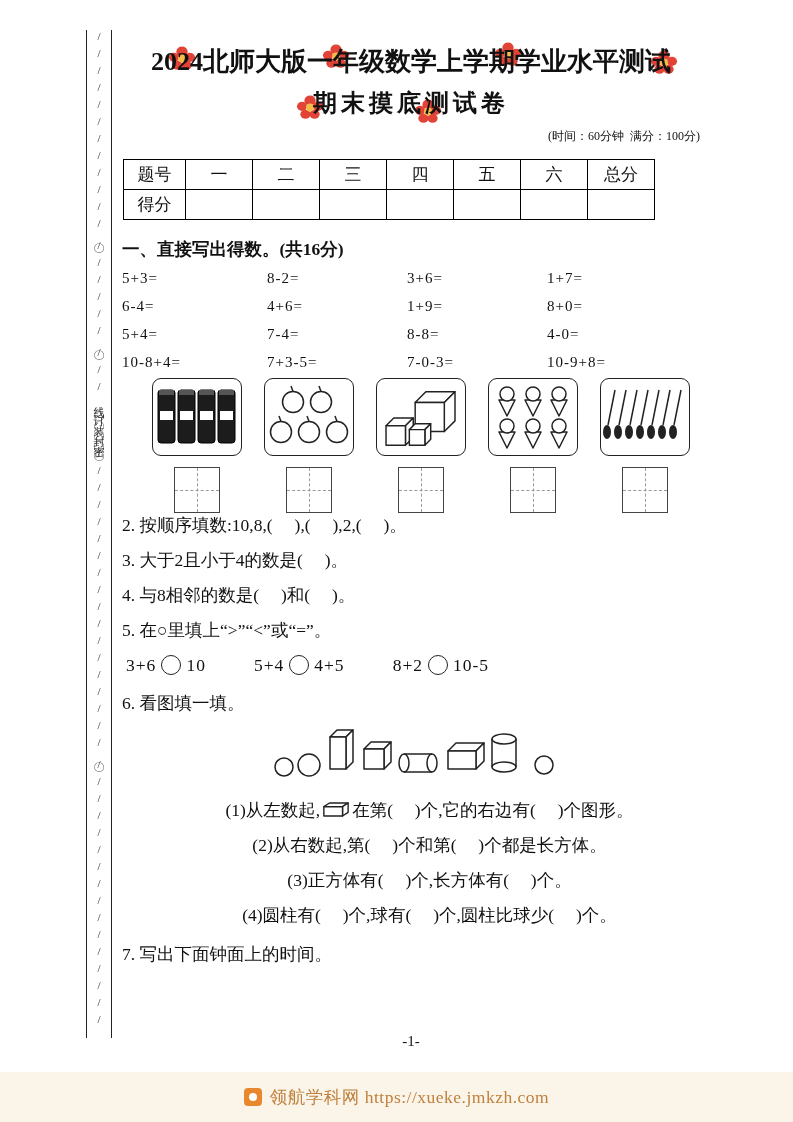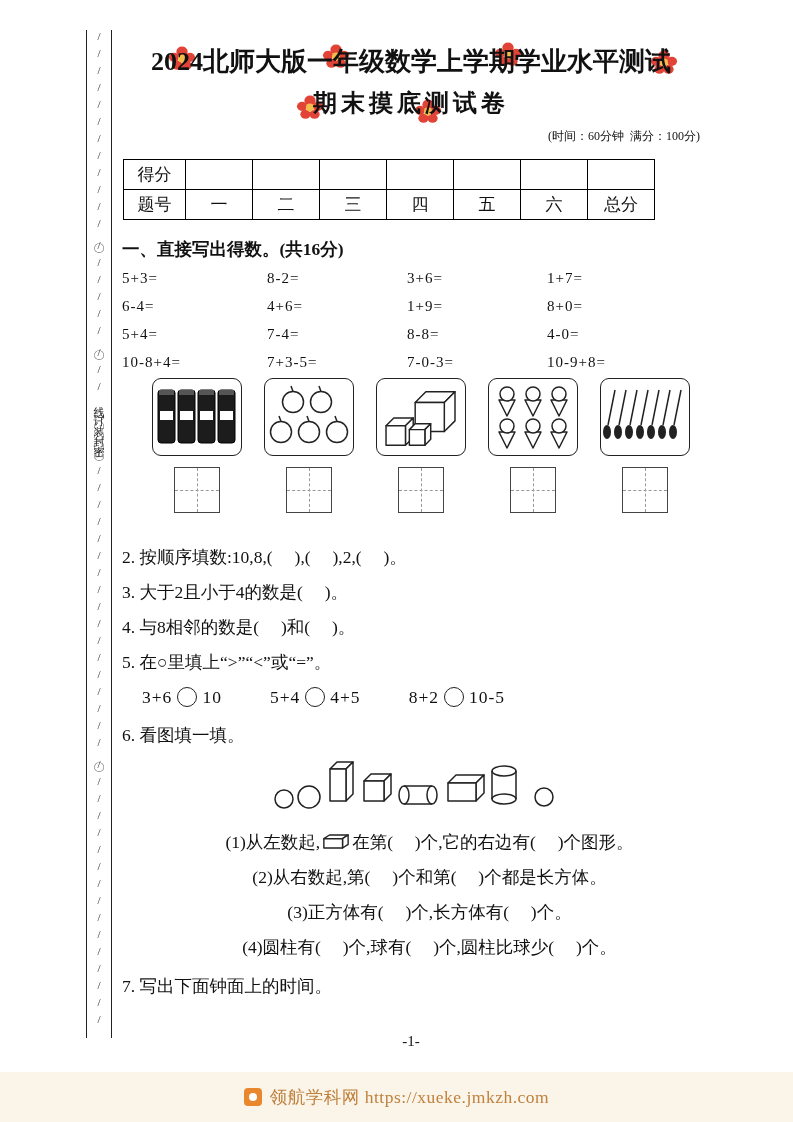--- a/index.html
+++ b/index.html
@@ -38,21 +38,21 @@
   .pic-box { width:90px; height:78px; border:1.6px solid #222; border-radius:9px;
              display:flex; align-items:center; justify-content:center; background:#fff; }
 
   .tian-row { display:grid; grid-template-columns:repeat(5,90px); column-gap:22px;
               margin-top:11px; margin-left:30px; }
   .tian-cell { display:flex; justify-content:center; }
   .tian { position:relative; width:46px; height:46px; border:1.5px solid #444; background:#fff; }
   .tian::before { content:""; position:absolute; left:0; right:0; top:50%; border-top:1px dashed #999; }
   .tian::after  { content:""; position:absolute; top:0; bottom:0; left:50%; border-left:1px dashed #999; }
 
-  .q5-row { display:flex; gap:48px; margin-top:13px; margin-left:20px; font-size:17.5px; }
+  .q5-row { display:flex; gap:48px; margin-top:13px; margin-left:4px; font-size:17.5px; }
   .q5-item span { letter-spacing:1px; }
   .big-circle { display:inline-block; width:20px; height:20px; border:1.6px solid #222;
                 border-radius:50%; vertical-align:-4px; margin:0 5px; }
 
   .shapes-row { margin-top:6px; margin-left:150px; }
 
   .inline-cuboid { vertical-align:-2px; margin:0 2px; }
 
   .sticker { position:absolute; opacity:.92; pointer-events:none; }
 
@@ -141,38 +141,38 @@
 
   <div class="content">
 
     <div class="title1">2024北师大版一年级数学上学期学业水平测试</div>
     <div class="title2">期末摸底测试卷</div>
     <div class="exam-info">(时间：60分钟  满分：100分)</div>
 
     <table class="score-table">
       <tbody>
           <tr>
-        <td class="first">得分</td>
-        <td></td>
-        <td></td>
-        <td></td>
-        <td></td>
-        <td></td>
-        <td></td>
-        <td></td>
-      </tr>
-      <tr>
         <td class="first">题号</td>
         <td>一</td>
         <td>二</td>
         <td>三</td>
         <td>四</td>
         <td>五</td>
         <td>六</td>
         <td>总分</td>
+      </tr>
+      <tr>
+        <td class="first">得分</td>
+        <td></td>
+        <td></td>
+        <td></td>
+        <td></td>
+        <td></td>
+        <td></td>
+        <td></td>
       </tr>
     </tbody>
       </table>
 
     <div class="sec-title">一、直接写出得数。(共16分)</div>
 
     <div class="prob-grid">
       <span>5+3=</span>
       <span>8-2=</span>
       <span>3+6=</span>
@@ -298,21 +298,21 @@
           <div class="tian"></div>
         </div>
       <div class="tian-cell">
           <div class="tian"></div>
         </div>
       <div class="tian-cell">
           <div class="tian"></div>
         </div>
     </div>
 
-    <div class="line" style="margin-top:32px">2. 按顺序填数:10,8,(     ),(     ),2,(     )。</div>
+    <div class="line" style="margin-top:0">2. 按顺序填数:10,8,(     ),(     ),2,(     )。</div>
     <div class="line">3. 大于2且小于4的数是(     )。</div>
     <div class="line">4. 与8相邻的数是(     )和(     )。</div>
     <div class="line">5. 在○里填上“&gt;”“&lt;”或“=”。</div>
 
     <div class="q5-row">
       <span class="q5-item"><span>3+6</span><span class="big-circle"></span><span>10</span></span>
       <span class="q5-item"><span>5+4</span><span class="big-circle"></span><span>4+5</span></span>
       <span class="q5-item"><span>8+2</span><span class="big-circle"></span><span>10-5</span></span>
     </div>
 

